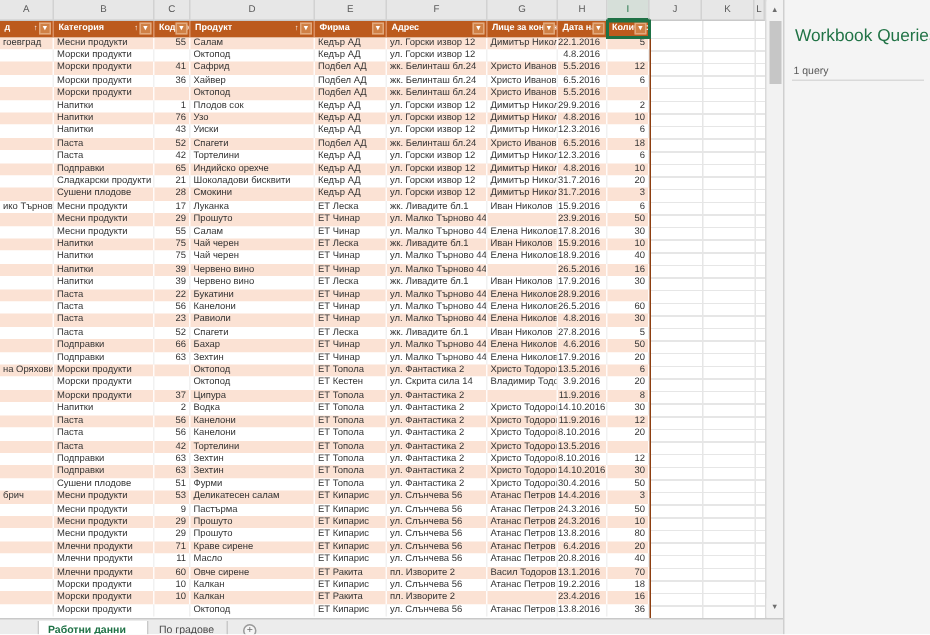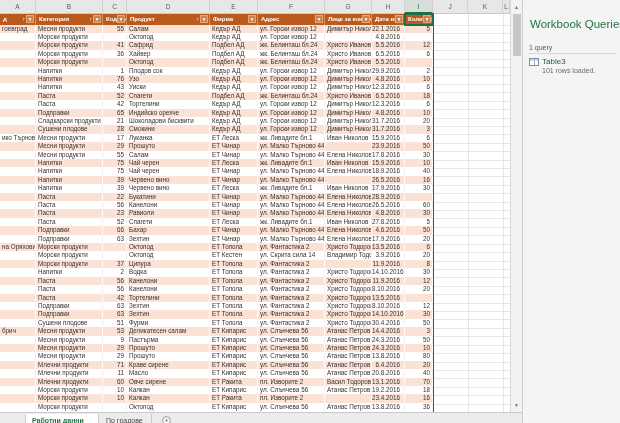--- a/index.html
+++ b/index.html
@@ -627,20 +627,15 @@
   <div class="tabbar">
     <div class="tab active" style="left:25px; width:74px;">Работни данни</div>
     <div class="tab inactive" style="left:100px; width:52px;">По градове</div>
     <div class="add-sheet">+</div>
   </div>
 
   <div class="panel">
     <div class="panel-title">Workbook Queries</div>
     <div class="panel-count">1 query</div>
     <div class="panel-divider"></div>
-    <div class="query-item">
-      <div class="query-icon"></div>
-      <div class="query-name">Table3</div>
-      <div class="query-status">101 rows loaded.</div>
-    </div>
   </div>
 
 </div>
 
 </body></html>

